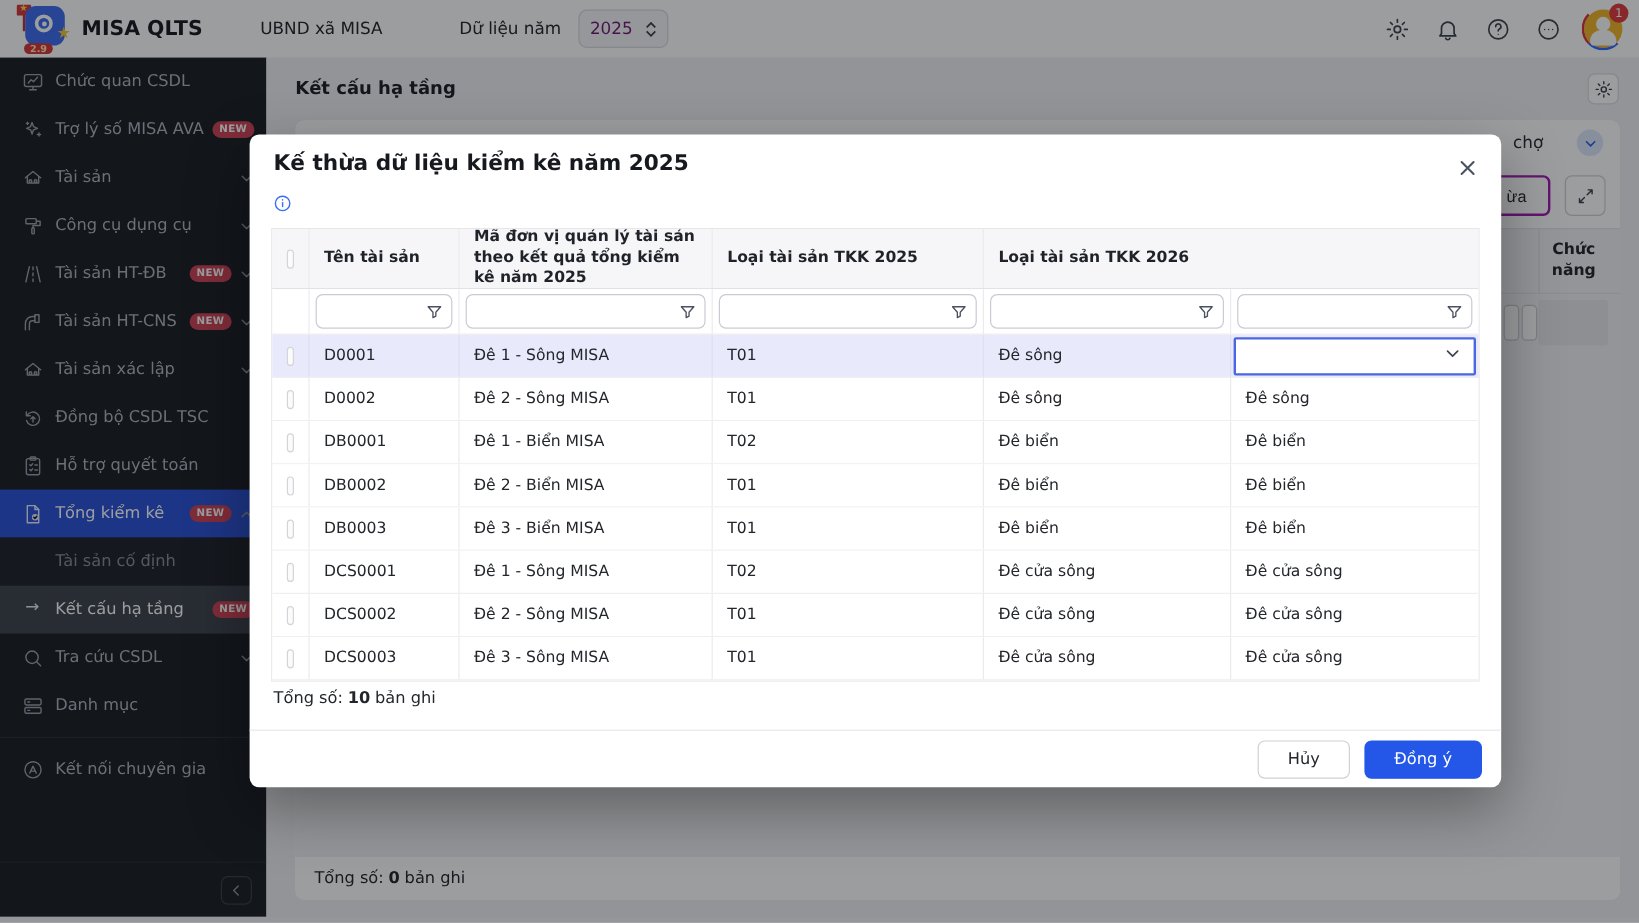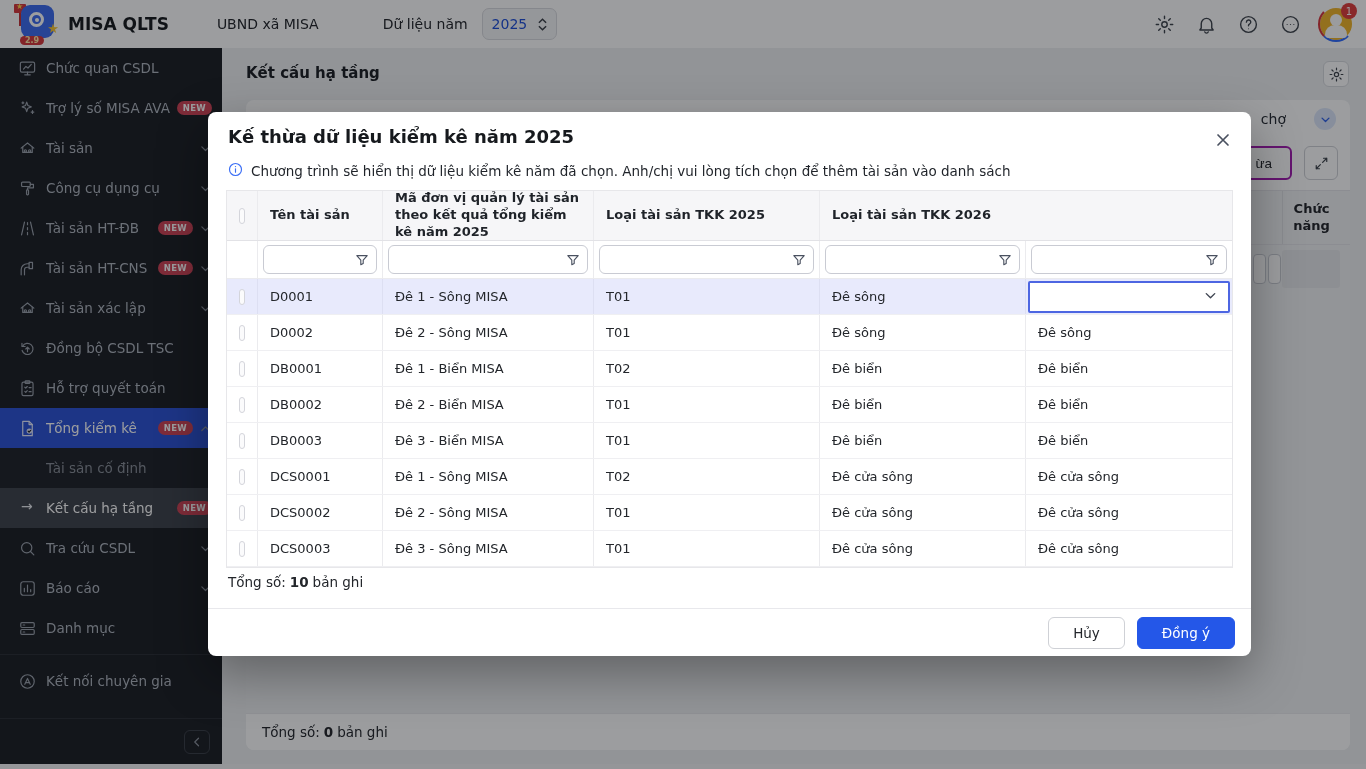--- a/index.html
+++ b/index.html
@@ -15,21 +15,21 @@
   .logo .dot { position:absolute; left:21px; top:14px; width:4px; height:4px; background:#fff; border-radius:50%; }
   .logo .flag { position:absolute; left:0; top:0; width:12px; height:9px; background:#d6363b; border-radius:1px; }
   .logo .flagstar { position:absolute; left:2px; top:-2px; color:#ffd84d; font-size:8px; }
   .logo .pole { position:absolute; left:5px; top:6px; width:2px; height:16px; background:#c23136; }
   .logo .star { position:absolute; right:-1px; top:18px; color:#f7c431; font-size:13px; line-height:13px; }
   .logo .ver { position:absolute; left:6px; bottom:-1px; background:#d6363b; color:#ffe9a8; font-size:8px; font-weight:bold; padding:0 5px; border-radius:6px; }
   .appname { font-size:17px; font-weight:bold; color:#16191d; margin-left:10px; }
   .orgname { font-size:14px; color:#23262b; margin-left:48px; }
   .yearlabel { font-size:14px; color:#23262b; margin-left:64px; }
   .yearselect { margin-left:14px; width:75px; height:32px; background:#f4f5f7; border:1px solid #d9dadf; border-radius:7px; display:flex; align-items:center; justify-content:space-between; padding:0 9px; cursor:pointer; }
-  .yearselect .yv { font-size:14px; color:#1d4ed8; }
+  .yearselect .yv { font-size:14px; color:#701a75; }
   .spin { display:flex; flex-direction:column; gap:1px; color:#3a3f46; }
   .topicons { margin-left:auto; display:flex; align-items:center; gap:18px; margin-right:14px; }
   .ticon { width:24px; height:24px; color:#3d434b; display:flex; align-items:center; justify-content:center; cursor:pointer; }
   .avatar { position:relative; width:32px; height:32px; border-radius:50%; background:#f0b429; cursor:pointer; }
   .avatar::before { content:""; position:absolute; left:10px; top:6px; width:12px; height:12px; background:#fdfdfd; border-radius:50%; }
   .avatar::after { content:""; position:absolute; left:5px; top:17px; width:22px; height:13px; background:#fdfdfd; border-radius:11px 11px 4px 4px; }
   .avatar .ring2 { position:absolute; inset:-2px; border-radius:50%; border:2px solid transparent; border-bottom-color:#2f6bff; border-left-color:#d6363b; }
   .avatar .badge1 { position:absolute; right:-5px; top:-5px; min-width:16px; height:16px; background:#e03c3c; color:#fff; border-radius:8px; font-size:10px; display:flex; align-items:center; justify-content:center; padding:0 4px; }
 
   
@@ -316,34 +316,20 @@
           <span class="lbl">Tra cứu CSDL</span>
           <span class="chev">
             <svg width="13" height="13" viewBox="0 0 16 16">
               <path d="M3.5 6l4.5 4.5L12.5 6" fill="none" stroke="currentColor" stroke-width="1.5" stroke-linecap="round" stroke-linejoin="round"></path>
             </svg>
           </span>
         </div>
         <div class="sitem">
           <span class="ic">
             <svg width="19" height="19" viewBox="0 0 24 24" fill="none" stroke="currentColor" stroke-width="1.5" stroke-linecap="round" stroke-linejoin="round">
-              <rect x="3.5" y="3.5" width="17" height="17" rx="3"></rect>
-              <path d="M8 16v-4.2M12 16V7.8M16 16v-2.6"></path>
-            </svg>
-          </span>
-          <span class="lbl">Báo cáo</span>
-          <span class="chev">
-            <svg width="13" height="13" viewBox="0 0 16 16">
-              <path d="M3.5 6l4.5 4.5L12.5 6" fill="none" stroke="currentColor" stroke-width="1.5" stroke-linecap="round" stroke-linejoin="round"></path>
-            </svg>
-          </span>
-        </div>
-        <div class="sitem">
-          <span class="ic">
-            <svg width="19" height="19" viewBox="0 0 24 24" fill="none" stroke="currentColor" stroke-width="1.5" stroke-linecap="round" stroke-linejoin="round">
               <rect x="3.5" y="4.5" width="17" height="6.2" rx="1.5"></rect>
               <rect x="3.5" y="13.3" width="17" height="6.2" rx="1.5"></rect>
               <path d="M6.5 7.6h2M6.5 16.4h2"></path>
             </svg>
           </span>
           <span class="lbl">Danh mục</span>
         </div>
         <div class="sdivider"></div>
         <div class="sitem">
           <span class="ic">
@@ -415,21 +401,20 @@
         </svg>
     </div>
     <div class="minfo">
       <span>
         <svg width="15" height="15" viewBox="0 0 18 18" fill="none" stroke="#3b6ef5" stroke-width="1.4">
             <circle cx="9" cy="9" r="7.2"></circle>
             <path d="M9 8.2v4" stroke-linecap="round"></path>
             <circle cx="9" cy="5.5" r="0.8" fill="#3b6ef5" stroke="none"></circle>
           </svg>
       </span>
-      <span>Chương trình sẽ hiển thị dữ liệu kiểm kê năm đã chọn. Anh/chị vui lòng tích chọn để thêm tài sản vào danh sách</span>
     </div>
 
     <div class="mtable">
       <div class="trow thead" id="thead-row">
         <div>
             <span class="cbox"></span>
           </div>
           <div>Tên tài sản</div>
           <div>Mã đơn vị quản lý tài sản theo kết quả tổng kiểm kê năm 2025</div>
           <div>Loại tài sản TKK 2025</div>

